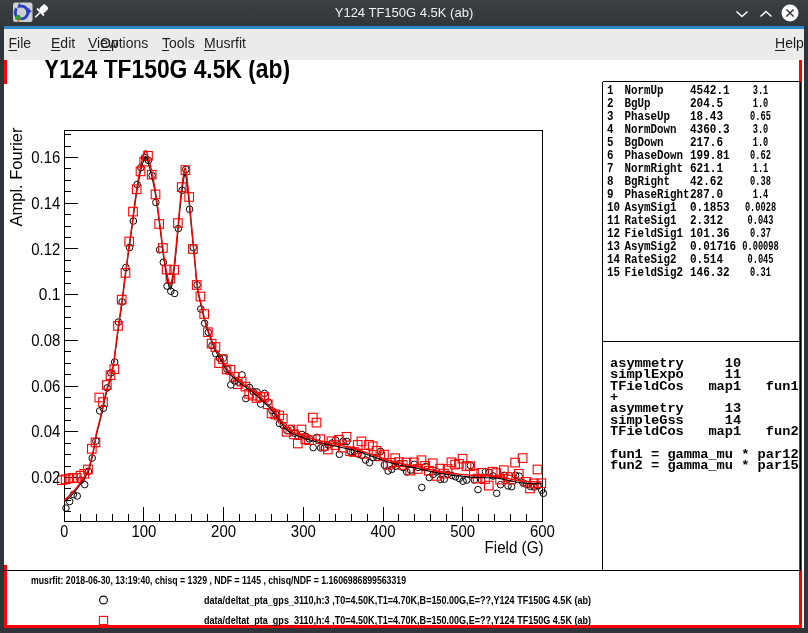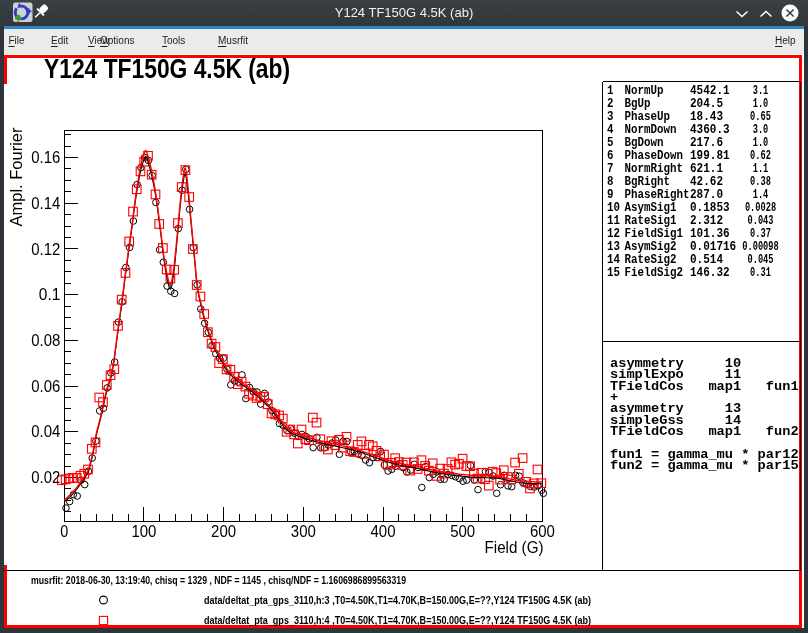--- a/index.html
+++ b/index.html
@@ -1,22 +1,22 @@
 <!DOCTYPE html>
 <html><head><meta charset="utf-8"><style>
 *{margin:0;padding:0;box-sizing:border-box}
 body{width:808px;height:633px;position:relative;background:#fff;overflow:hidden;
 font-family:"Liberation Sans",sans-serif}
 .tb{position:absolute;left:0;top:0;width:808px;height:26px;
 background:linear-gradient(#3b4045,#31363b);}
 .ttl{position:absolute;left:0;top:0;width:100%;text-align:center;line-height:26px;
 font-size:13px;color:#eff0f1}
 .blue{position:absolute;left:0;top:26px;width:808px;height:3px;background:#2b87c4}
-.mb{position:absolute;left:4px;top:29px;width:799.7px;height:25px;background:#ebebe9;
-font-size:10px;color:#1c1e20}
+.mb{position:absolute;left:4px;top:29px;width:799.7px;height:31px;background:#ebebe9;
+font-size:14px;color:#1c1e20}
 .mi{position:absolute;top:6.2px}
 .mi u{text-decoration:underline;text-underline-offset:2px}
 .side{position:absolute;background:#2f343a}
 .canvas{position:absolute;left:4px;top:52.5px;width:800px;height:575.5px;background:#fff}
 .ptitle{position:absolute;left:44px;top:53px;font-size:28px;font-weight:bold;color:#000;
 transform:scaleX(0.815);transform-origin:0 0;white-space:nowrap;letter-spacing:0px}
 </style></head><body>
 <div class="canvas"></div>
 <svg width="800" height="575.5" viewBox="0 0 800 575.5" style="position:absolute;left:4px;top:52.5px">
 <g fill="#f00" shape-rendering="crispEdges">
@@ -492,17 +492,17 @@
 <path d="M786.4 9.4 l7.2 7.2 M793.6 9.4 l-7.2 7.2" stroke="#31363b" stroke-width="1.4"></path>
 </svg>
 </div>
 <div class="blue"></div>
 <div class="mb">
 <span class="mi" style="left:4.5px"><u>F</u>ile</span>
 <span class="mi" style="left:47px"><u>E</u>dit</span>
 <span class="mi" style="left:84px"><u>V</u>iew</span>
 <span class="mi" style="left:96px"><u>O</u>ptions</span>
 <span class="mi" style="left:158px"><u>T</u>ools</span>
-<span class="mi" style="left:214px"><u>M</u>usrfit</span>
+<span class="mi" style="left:200px"><u>M</u>usrfit</span>
 <span class="mi" style="left:771px"><u>H</u>elp</span>
 </div>
 <div class="side" style="left:0;top:26px;width:4px;height:607px"></div>
 <div class="side" style="left:803.7px;top:26px;width:4.3px;height:607px"></div>
 <div class="side" style="left:0;top:628px;width:808px;height:5px"></div>
 </body></html>

